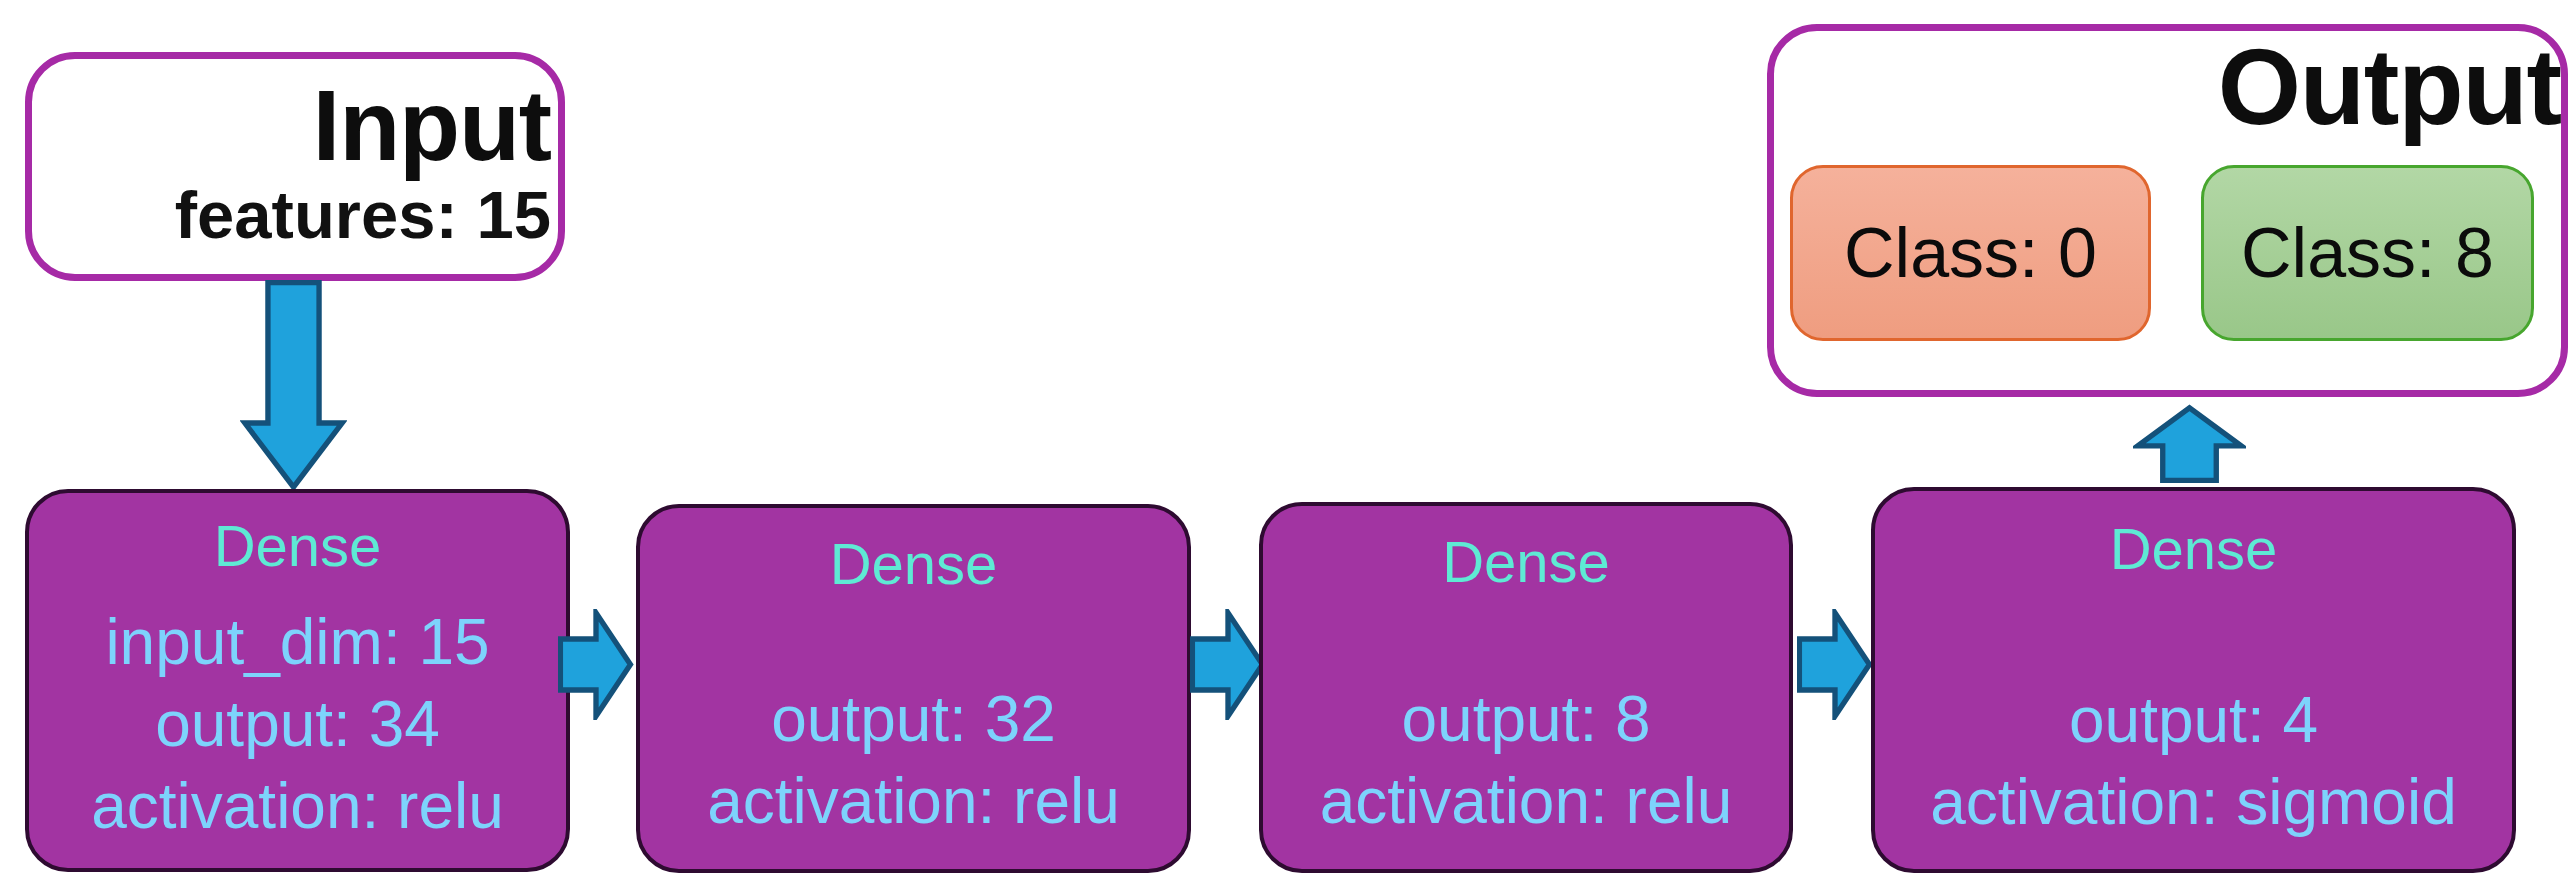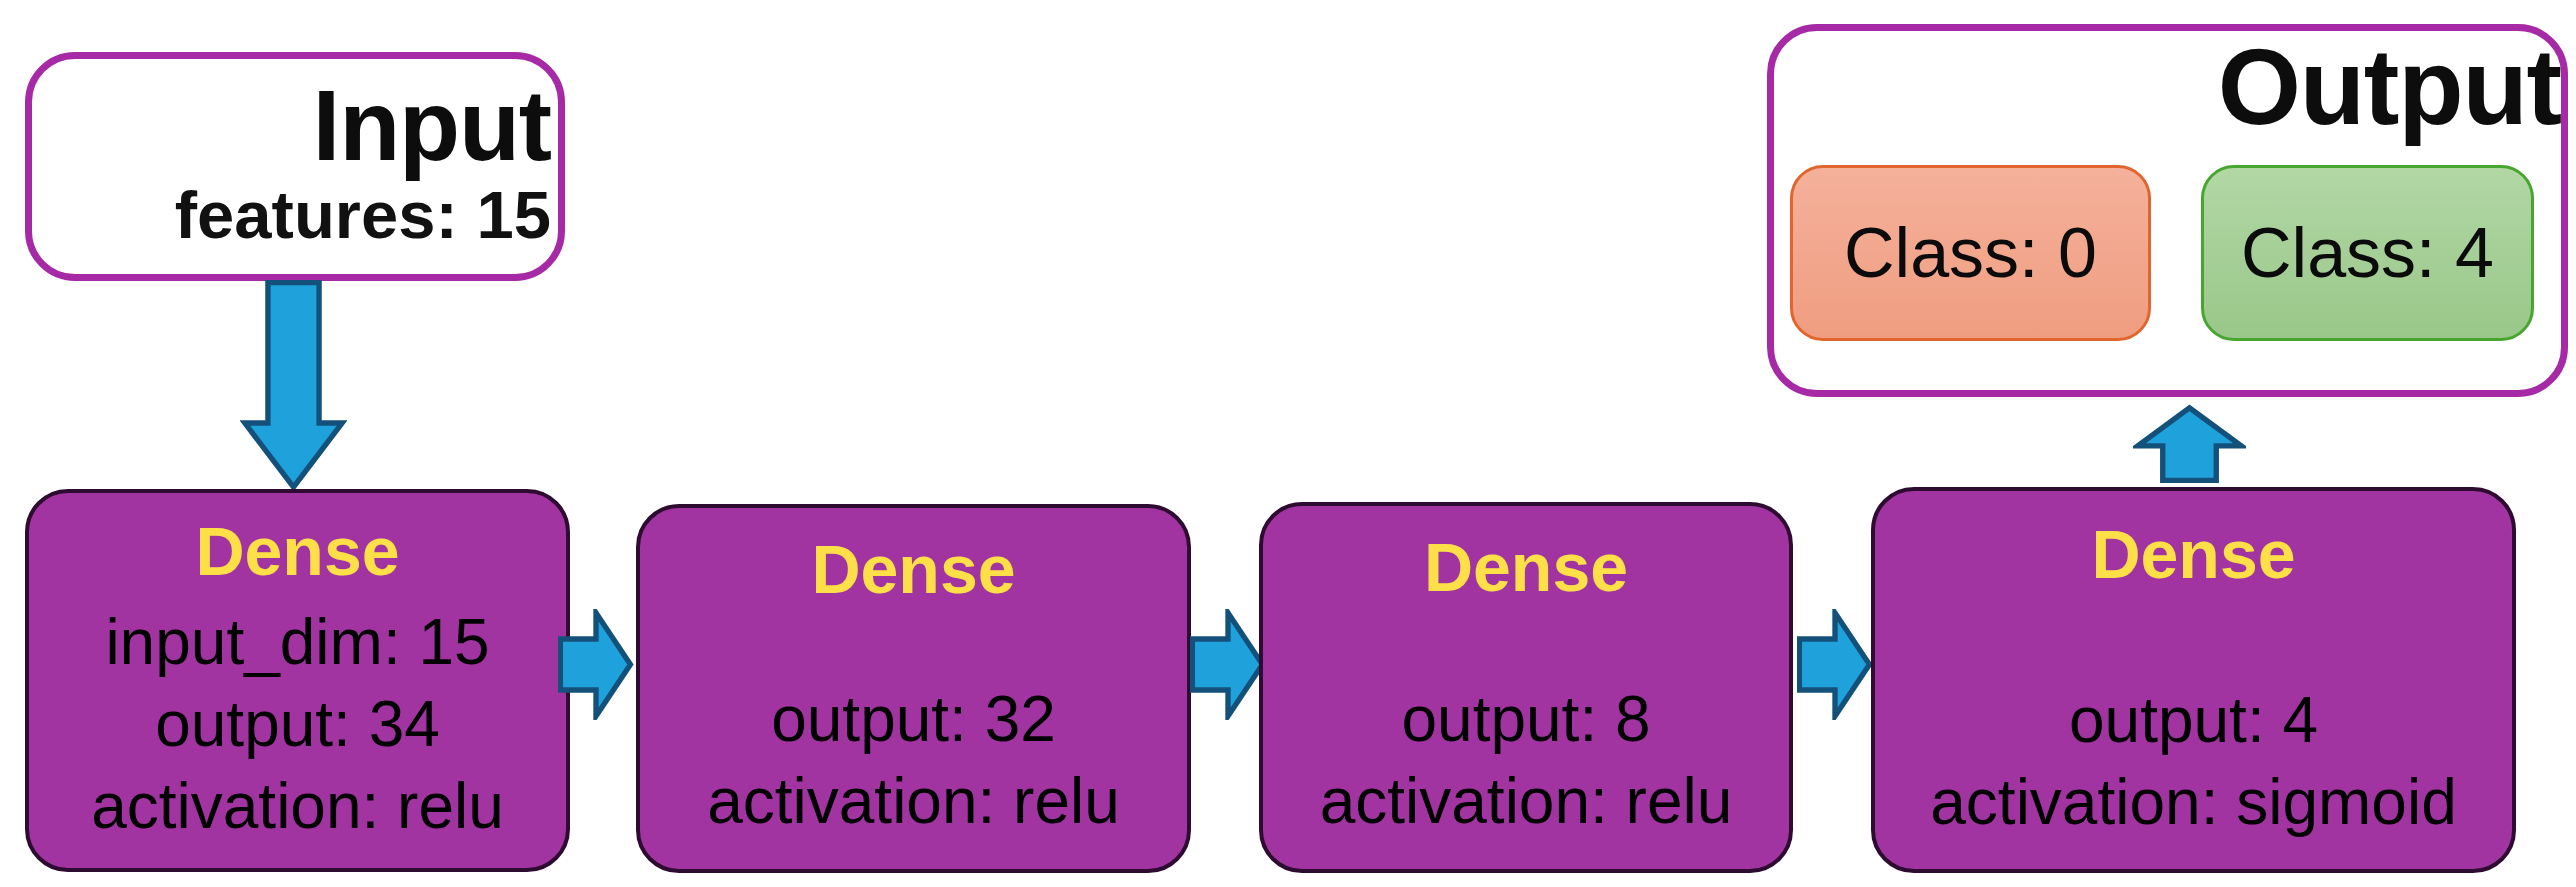--- a/index.html
+++ b/index.html
@@ -57,27 +57,27 @@
   
   .dense-box{
     position:absolute;
     background:var(--purple-fill,#A234A2);
     border:4.8px solid var(--purple-dark-border,#2E0B31);
     border-radius:43px;
     display:flex;flex-direction:column;align-items:center;justify-content:space-between;
     color:#ffffff;
   }
   .dense-title{
-    color:#fde047;font-weight:700;font-size:68px;line-height:1;white-space:nowrap;
+    color:#5eead4;font-weight:400;font-size:58px;line-height:1;white-space:nowrap;
   }
   .dense-params{
     display:flex;flex-direction:column;align-items:center;
   }
   .dense-param{
-    color:#000000;font-size:64px;line-height:1.28;white-space:nowrap;text-align:right;
+    color:#7dd3fc;font-size:64px;line-height:1.28;white-space:nowrap;text-align:right;
   }
   #dense1{left:25px;top:489px;width:545px;height:383px;padding:24px 9.5px 20px;}
   #dense2{left:636px;top:504px;width:555px;height:369px;padding:27px 9.5px 26px;}
   #dense3{left:1259px;top:502px;width:534px;height:371px;padding:27px 9.5px 26px;}
   #dense4{left:1871px;top:487px;width:645px;height:386px;padding:28.6px 9.5px 25px;}
 
   
   .arrow{position:absolute;}
   .arrow polygon{
     fill:var(--arrow-fill,#1FA2DC);
@@ -150,17 +150,17 @@
     </div>
   </div>
 
   <svg class="arrow" id="arrow-up" width="113" height="79" viewBox="0 0 190 132">
     <polygon points="50,128 50,70 8,70 95,6 182,70 140,70 140,128"></polygon>
   </svg>
 
   <div class="io-box" id="output-box">
     <div class="io-title">Output</div>
     <div class="chip" id="chip-class0">Class: 0</div>
-    <div class="chip" id="chip-class1">Class: 4</div>
+    <div class="chip" id="chip-class1">Class: 8</div>
   </div>
 
 </div>
 
 
 </body></html>

